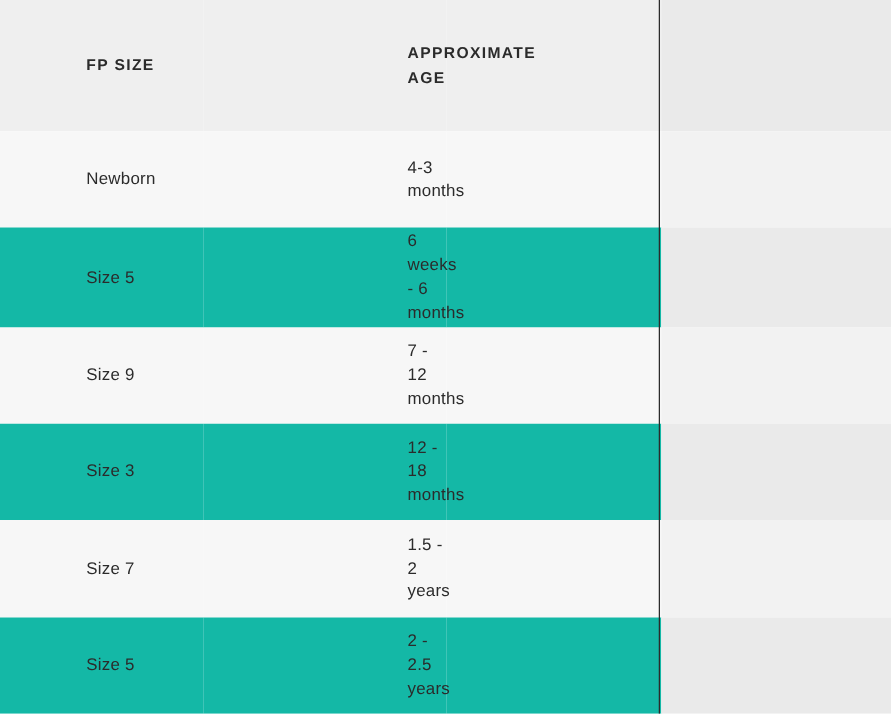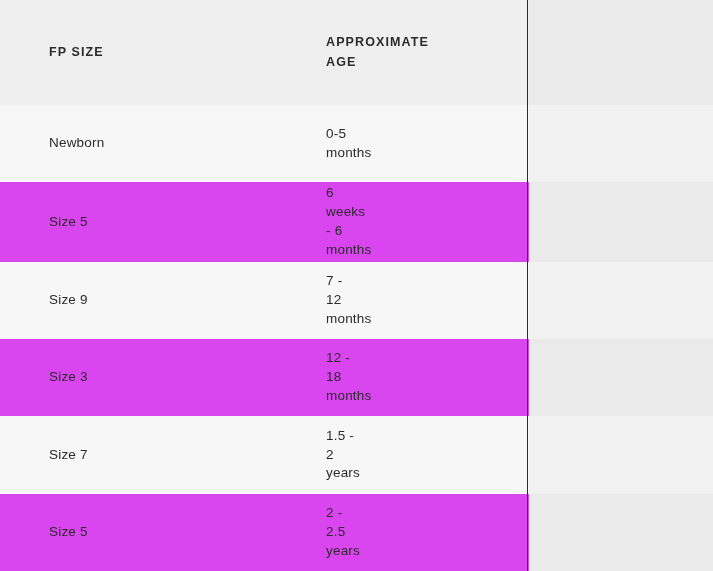--- a/index.html
+++ b/index.html
@@ -48,29 +48,29 @@
     text-align: left;
     font-size: 13.5px;
     font-weight: normal;
     letter-spacing: 0.2px;
     color: #2b2b2b;
     line-height: 1.4;
   }
 
   
   tbody tr.odd td { background: #f7f7f7; }
-  tbody tr.even td { background: #d946ef; }
+  tbody tr.even td { background: #14b8a6; }
 
   
   tbody tr.odd td.lastcol { background: #f2f2f2; }
   tbody tr.even td.lastcol { background: #eaeaea; }
   thead th.lastcol { background: #eaeaea; }
 
   
-  .p0 { padding-left: 49px; }
+  .p0 { padding-left: 69px; }
   .p1 { padding-left: 163px; }
   .p2 { padding-left: 357px; }
   .p3 { padding-left: 564px; }
 
   
   .divider {
     position: absolute;
     left: 527px;
     top: 0;
     width: 1px;
@@ -97,21 +97,21 @@
       <tr>
         <th class="p0">FP SIZE</th>
         <th class="p1">APPROXIMATE AGE</th>
         <th class="p2">LENGTH OF FOOT</th>
         <th class="p3 lastcol">U.S. SIZE COMPARISON</th>
       </tr>
     </thead>
     <tbody>
       <tr class="odd">
         <td class="p0">Newborn</td>
-        <td class="p1">0-5 months</td>
+        <td class="p1">4-3 months</td>
         <td class="p2">~ 3.5"</td>
         <td class="p3 lastcol">~ Size 1</td>
       </tr>
       <tr class="even">
         <td class="p0">Size 5</td>
         <td class="p1">6 weeks - 6 months</td>
         <td class="p2">~ 4"</td>
         <td class="p3 lastcol">~ Size 2.5</td>
       </tr>
       <tr class="odd">

